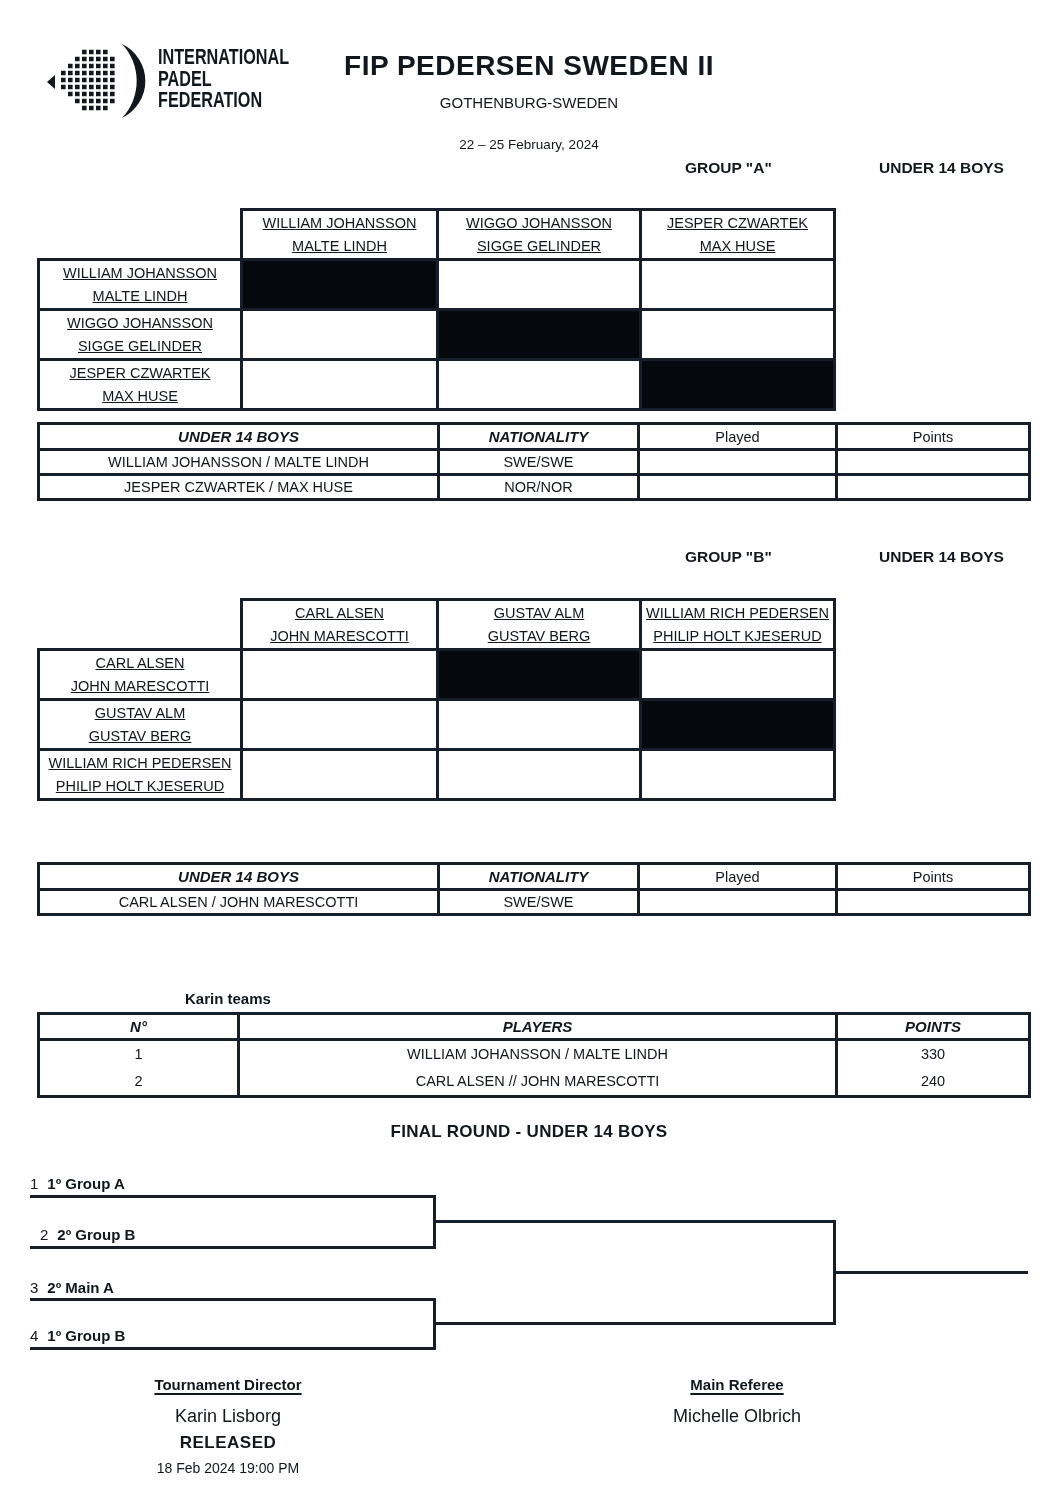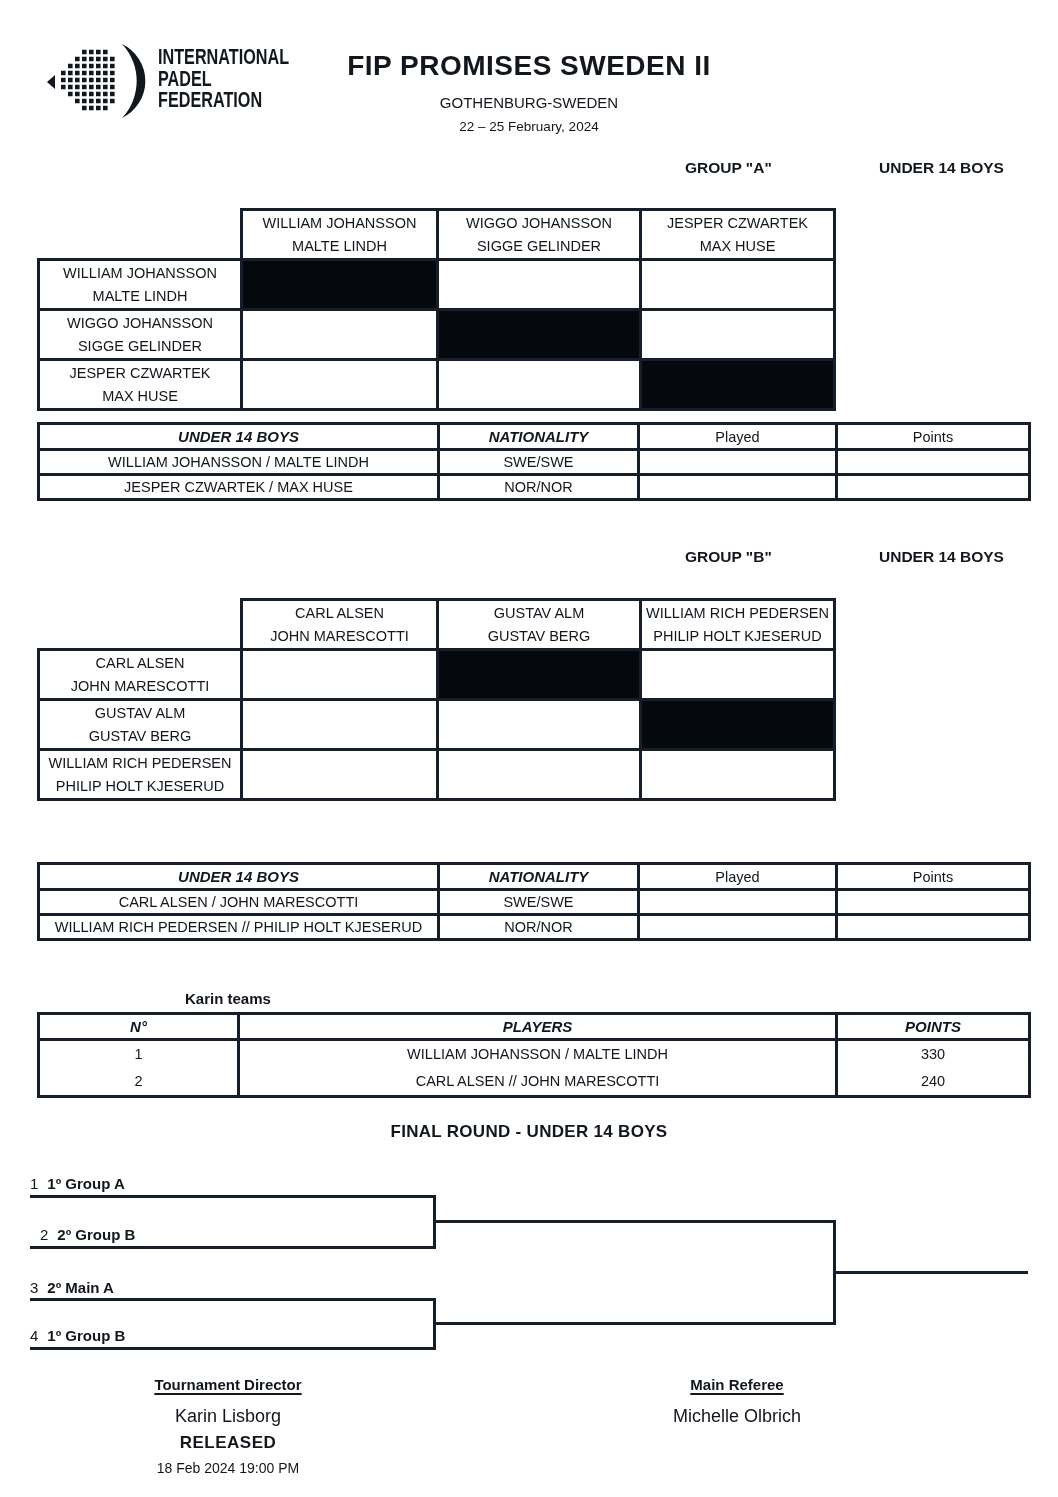--- a/index.html
+++ b/index.html
@@ -13,32 +13,32 @@
 
   
   .logo { position:absolute; left:46px; top:40px; display:flex; align-items:flex-start; }
   .logo svg { display:block; }
   .logo-text { margin-left:8px; margin-top:6px; font-weight:bold; font-size:22.5px;
                line-height:21.5px; transform:scaleX(0.72); transform-origin:left top;
                white-space:nowrap; color:var(--ink); }
   .center-line { position:absolute; left:0; width:1058px; text-align:center; }
   .title { top:50px; font-size:28px; font-weight:bold; letter-spacing:0.5px; }
   .subtitle { top:94px; font-size:15px; }
-  .dates { top:119px; font-size:13.5px; }
+  .dates { top:137px; font-size:13.5px; }
 
   
   .heading { position:absolute; font-weight:bold; font-size:15.5px; white-space:nowrap; }
 
   
   table { position:absolute; border-collapse:collapse; table-layout:fixed; }
   td { border:3px solid var(--border, #161e29); text-align:center; vertical-align:middle;
        padding:0; font-size:14.5px; overflow:hidden; white-space:nowrap; }
   .grid tr.h td { height:50px; }
   .grid tr.r td { height:50px; }
-  .grid td div { line-height:23px; }
+  .grid td div { line-height:23px;text-decoration:underline; }
   td.corner { border:none; background:#ffffff; }
   td.blk { background:var(--cell-fill, #05080d); }
   .stand tr.h td { height:26px; }
   .stand tr.r td { height:25px; }
   .bi { font-weight:bold; font-style:italic; font-size:15px; }
   .seed tr.h td { height:26px; }
   .seed tr.b td { height:54px; }
   .seed td .ln { line-height:27px; height:27px; }
 
   
@@ -77,21 +77,21 @@
       <path d="M76 4 A41 41 0 0 1 76 78 A54 54 0 0 0 76 4 Z" fill="#12171d"></path>
       <path d="M9 35 L9 49 L1 42 Z" fill="#12171d"></path>
     </svg>
     <div class="logo-text">
       <div>INTERNATIONAL</div>
       <div>PADEL</div>
       <div>FEDERATION</div>
     </div>
   </div>
 
-  <div class="center-line title">FIP PROMISES SWEDEN II</div>
+  <div class="center-line title">FIP PEDERSEN SWEDEN II</div>
   <div class="center-line subtitle">GOTHENBURG-SWEDEN</div>
   <div class="center-line dates">22 – 25 February, 2024</div>
 
   <div class="heading" style="left:685px; top:159px;">GROUP "A"</div>
   <div class="heading" style="left:879px; top:159px;">UNDER 14 BOYS</div>
 
   <table class="grid" style="left:37px; top:208px;">
     <colgroup>
         <col style="width:203px">
         <col style="width:196px">
@@ -239,26 +239,20 @@
     <tbody>
         <tr class="h">
       <td class="bi">UNDER 14 BOYS</td>
       <td class="bi">NATIONALITY</td>
       <td>Played</td>
       <td>Points</td>
     </tr>
     <tr class="r">
       <td>CARL ALSEN / JOHN MARESCOTTI</td>
       <td>SWE/SWE</td>
-      <td></td>
-      <td></td>
-    </tr>
-    <tr class="r">
-      <td>WILLIAM RICH PEDERSEN // PHILIP HOLT KJESERUD</td>
-      <td>NOR/NOR</td>
       <td></td>
       <td></td>
     </tr>
   </tbody>
     </table>
 
   <div class="heading" style="left:185px; top:990px; font-size:15px;">Karin teams</div>
 
   <table class="seed" style="left:37px; top:1012px;">
     <colgroup>

